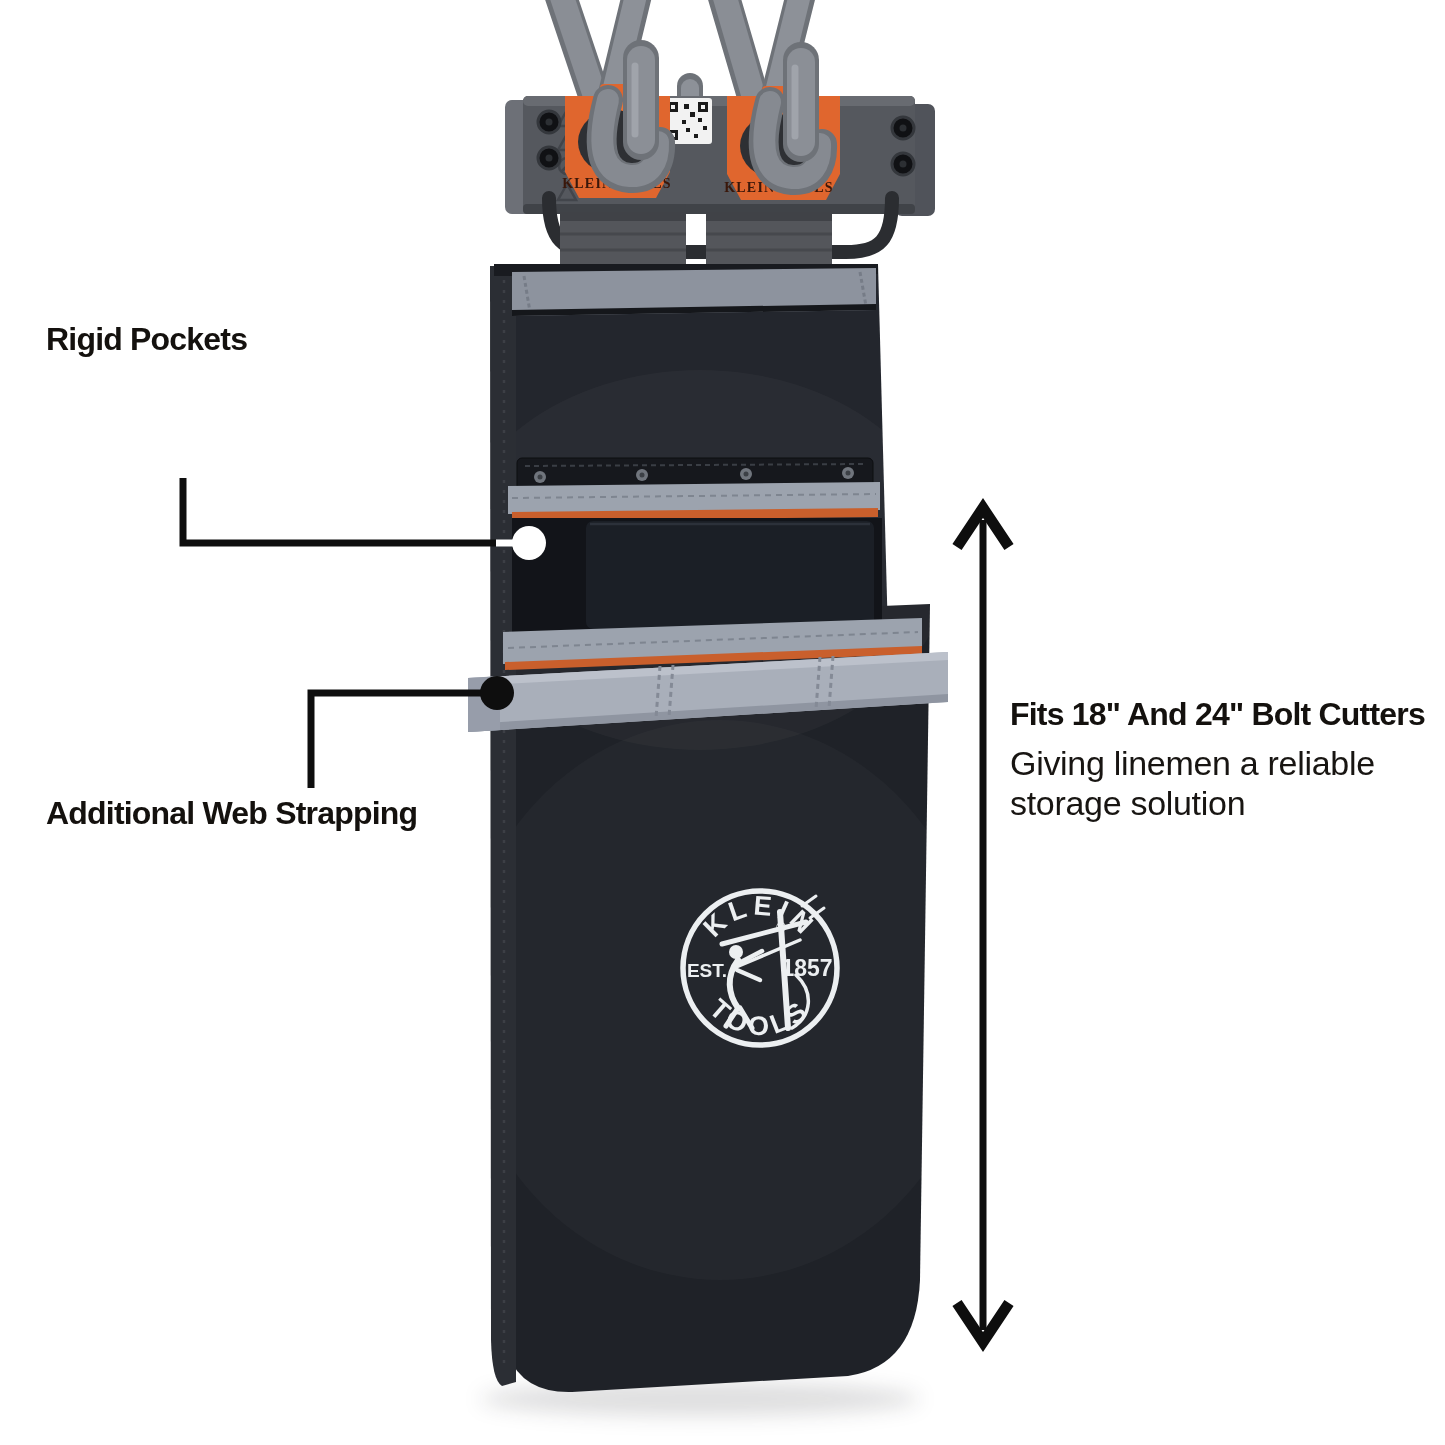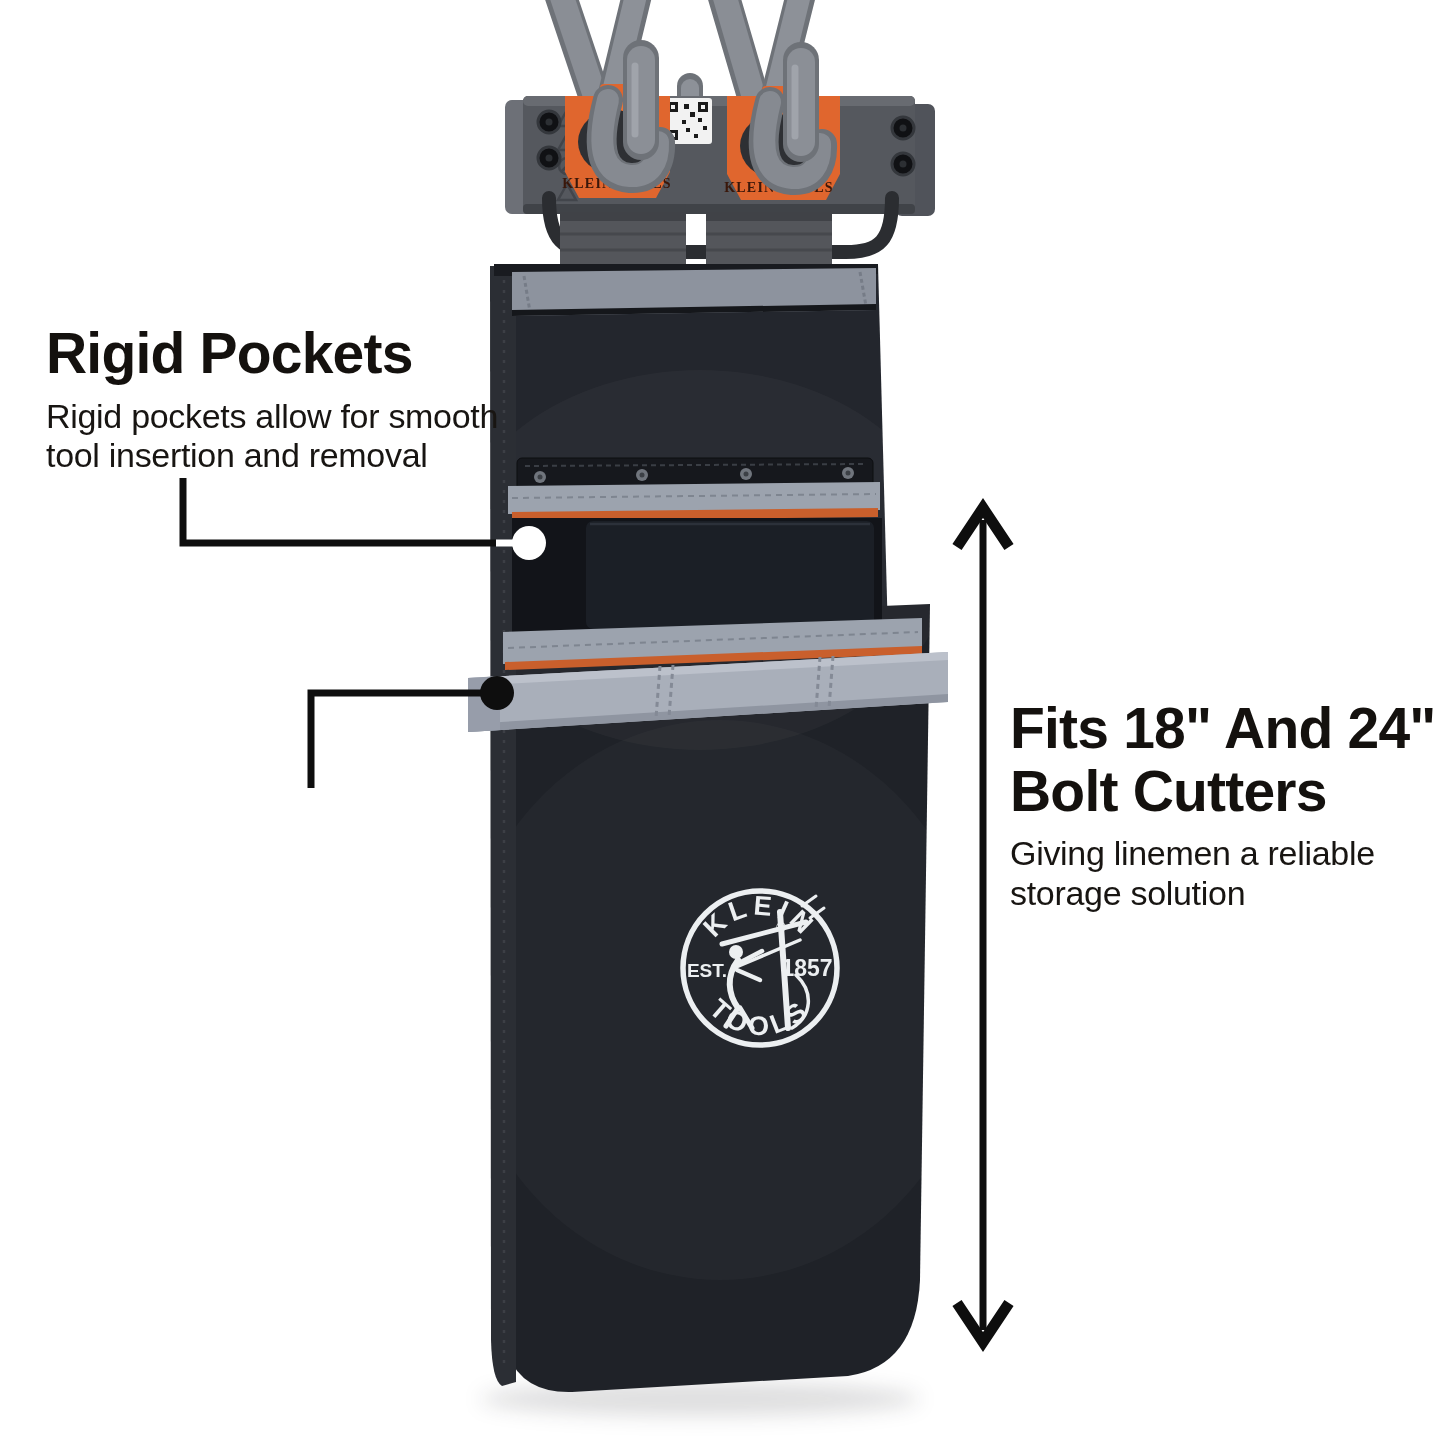--- a/index.html
+++ b/index.html
@@ -3,21 +3,21 @@
 <meta charset="utf-8">
 <style>
   html,body{margin:0;padding:0;background:#ffffff;}
   .stage{
     position:relative;width:1445px;height:1445px;background:#ffffff;
     overflow:hidden;font-family:"Liberation Sans",sans-serif;
   }
   .scene{position:absolute;left:0;top:0;}
   .callout{position:absolute;color:#141210;}
   .callout h2{
-    margin:0;font-size:57px;font-weight:700;line-height:1.1;
+    margin:0;font-size:32px;font-weight:700;line-height:1.1;
     letter-spacing:-0.8px;color:#14110e;
   }
   .callout p{
     margin:12px 0 0 0;font-size:34px;font-weight:400;line-height:1.16;
     letter-spacing:-0.3px;color:#181512;
   }
   #co-rigid{left:46px;top:322px;width:470px;}
   #co-web{left:46px;top:796px;width:460px;}
   #co-fits{left:1010px;top:697px;width:452px;}
   .shadow{
@@ -245,24 +245,24 @@
 
     <g stroke="#0e0e0e" fill="none">
       <line x1="983" y1="520" x2="983" y2="1330" stroke-width="7"></line>
       <path d="M 957 547 L 983 508 L 1009 547" stroke-width="11"></path>
       <path d="M 957 1303 L 983 1342 L 1009 1303" stroke-width="11"></path>
     </g>
   </svg>
 
   <div class="callout" id="co-rigid">
     <h2>Rigid Pockets</h2>
-    <p>Rigid pockets allow for smooth tool insertion and removal</p>
   </div>
 
   <div class="callout" id="co-web">
+    <h2>Additional Web Strapping</h2>
   </div>
 
   <div class="callout" id="co-fits">
     <h2>Fits 18" And 24" Bolt Cutters</h2>
     <p>Giving linemen a reliable storage solution</p>
   </div>
 
 </div>
 
 </body></html>

